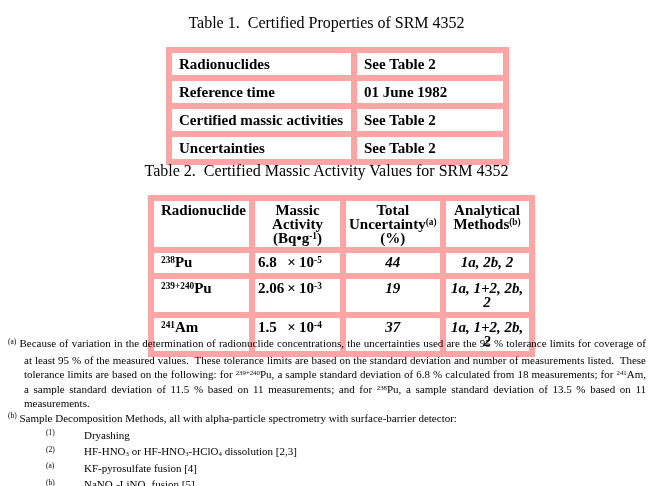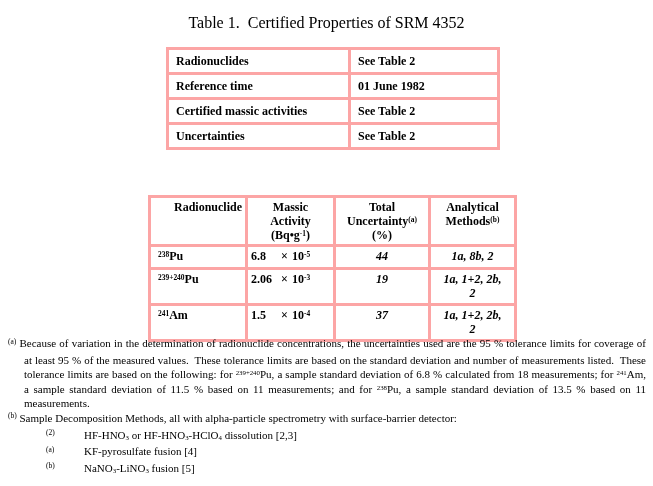--- a/index.html
+++ b/index.html
@@ -20,21 +20,21 @@
     width: 653px;
     text-align: center;
     font-size: 16px;
     line-height: 16px;
   }
   #table1-caption { top: 15px; }
   #table2-caption { top: 163px; }
 
   
   table { border-collapse: collapse; table-layout: fixed; }
-  td, th { border: 3px solid #fca5a5; font-weight: bold; font-size: 12px; overflow: hidden; }
+  td, th { border: 6px solid #fca5a5; font-weight: bold; font-size: 15px; overflow: hidden; }
 
   
   #table1 {
     position: absolute;
     left: 166px;
     top: 47px;
     border: 2px solid #000;
   }
   #table1 td {
     height: 16px;
@@ -140,36 +140,37 @@
         <td class="c-label">Certified massic activities</td>
         <td class="c-value">See Table 2</td>
       </tr>
       <tr>
         <td class="c-label">Uncertainties</td>
         <td class="c-value">See Table 2</td>
       </tr>
     </tbody>
   </table>
 
+  <div class="doc-title" id="table2-caption">Table 2.&nbsp; Certified Massic Activity Values for SRM 4352</div>
 
   <table id="table2">
     <tbody>
       <tr>
         <th class="c1 h-nuclide">Radionuclide</th>
         <th class="c2">Massic<br>Activity<br>(Bq•g<sup>-1</sup>)</th>
         <th class="c3">Total<br>Uncertainty<sup>(a)</sup><br>(%)</th>
         <th class="c4">Analytical<br>Methods<sup>(b)</sup></th>
       </tr>
       <tr class="r1">
         <td class="c1 cell-nuclide"><sup>238</sup>Pu</td>
         <td class="c2 cell-activity">
           <span class="mantissa">6.8</span><span class="times">×</span><span class="power"><span>10</span><sup>-5</sup></span>
         </td>
         <td class="c3 cell-uncertainty">44</td>
-        <td class="c4 cell-methods">1a, 8b, 2</td>
+        <td class="c4 cell-methods">1a, 2b, 2</td>
       </tr>
       <tr class="r2">
         <td class="c1 cell-nuclide"><sup>239+240</sup>Pu</td>
         <td class="c2 cell-activity">
           <span class="mantissa">2.06</span><span class="times">×</span><span class="power"><span>10</span><sup>-3</sup></span>
         </td>
         <td class="c3 cell-uncertainty">19</td>
         <td class="c4 cell-methods">1a, 1+2, 2b,<br>2</td>
       </tr>
       <tr class="r3">
@@ -179,18 +180,19 @@
         </td>
         <td class="c3 cell-uncertainty">37</td>
         <td class="c4 cell-methods">1a, 1+2, 2b,<br>2</td>
       </tr>
     </tbody>
   </table>
 
   <div class="footnotes">
     <p class="fn-para"><span class="fn-marker">(a)</span> <span>Because of variation in the determination of radionuclide concentrations, the uncertainties used are the 95&nbsp;% tolerance limits for coverage of at least 95&nbsp;% of the measured values.&nbsp; These tolerance limits are based on the standard deviation and number of measurements listed.&nbsp; These tolerance limits are based on the following: for <sup>239+240</sup>Pu, a sample standard deviation of 6.8&nbsp;% calculated from 18 measurements; for <sup>241</sup>Am, a sample standard deviation of 11.5&nbsp;% based on 11 measurements; and for <sup>238</sup>Pu, a sample standard deviation of 13.5&nbsp;% based on 11 measurements.</span></p>
     <p class="fn-para"><span class="fn-marker">(b)</span> <span>Sample Decomposition Methods, all with alpha-particle spectrometry with surface-barrier detector:</span></p>
+    <div class="fn-item"><span class="fn-item-marker">(1)</span><span>Dryashing</span></div>
     <div class="fn-item"><span class="fn-item-marker">(2)</span><span>HF-HNO<sub>3</sub> or HF-HNO<sub>3</sub>-HClO<sub>4</sub> dissolution [2,3]</span></div>
     <div class="fn-item"><span class="fn-item-marker">(a)</span><span>KF-pyrosulfate fusion [4]</span></div>
     <div class="fn-item"><span class="fn-item-marker">(b)</span><span>NaNO<sub>3</sub>-LiNO<sub>3</sub> fusion [5]</span></div>
   </div>
 
 </div>
 
 </body></html>

